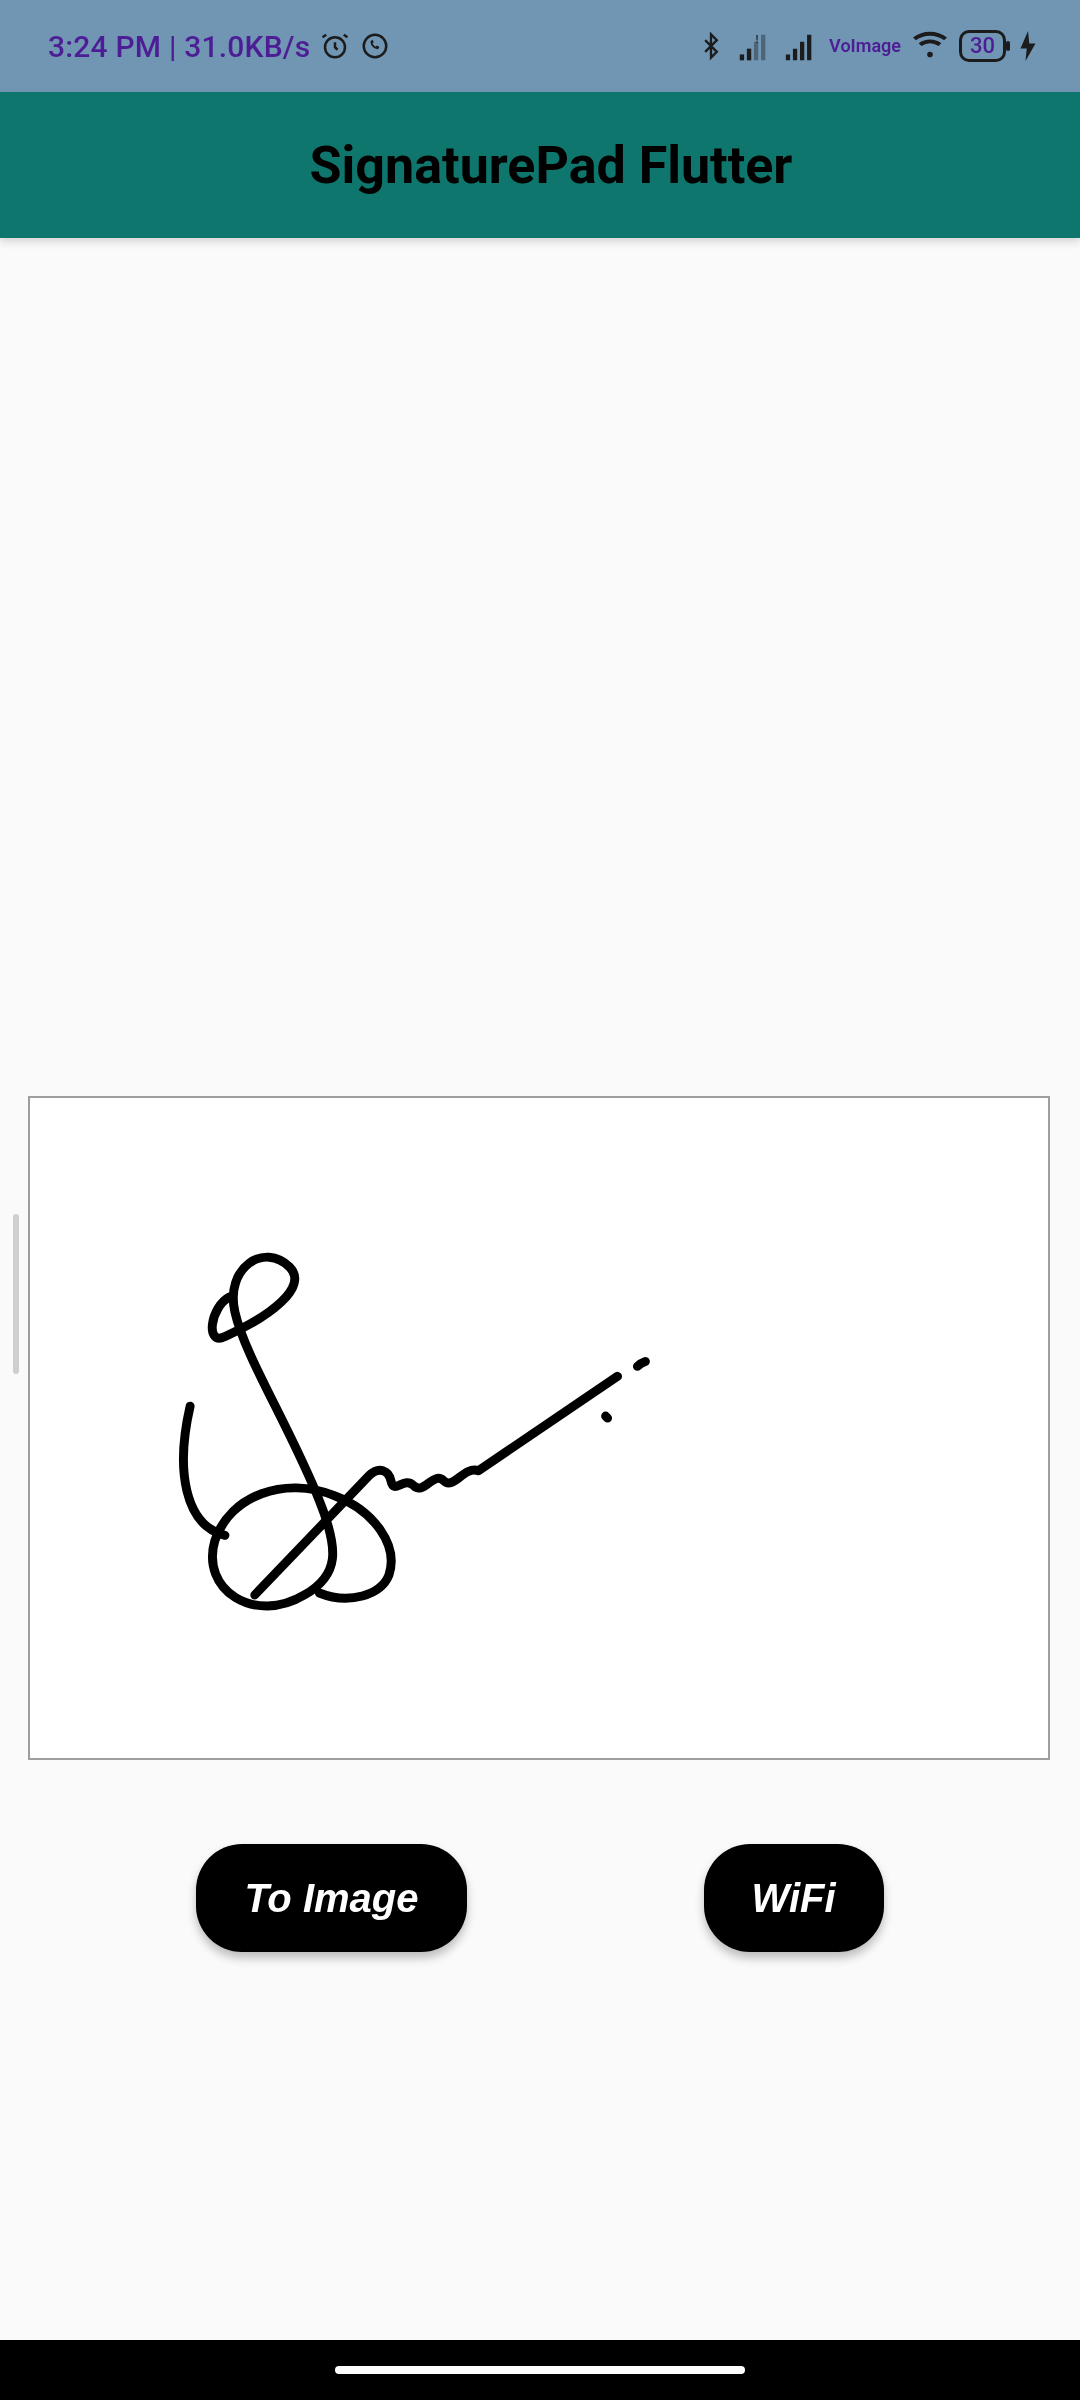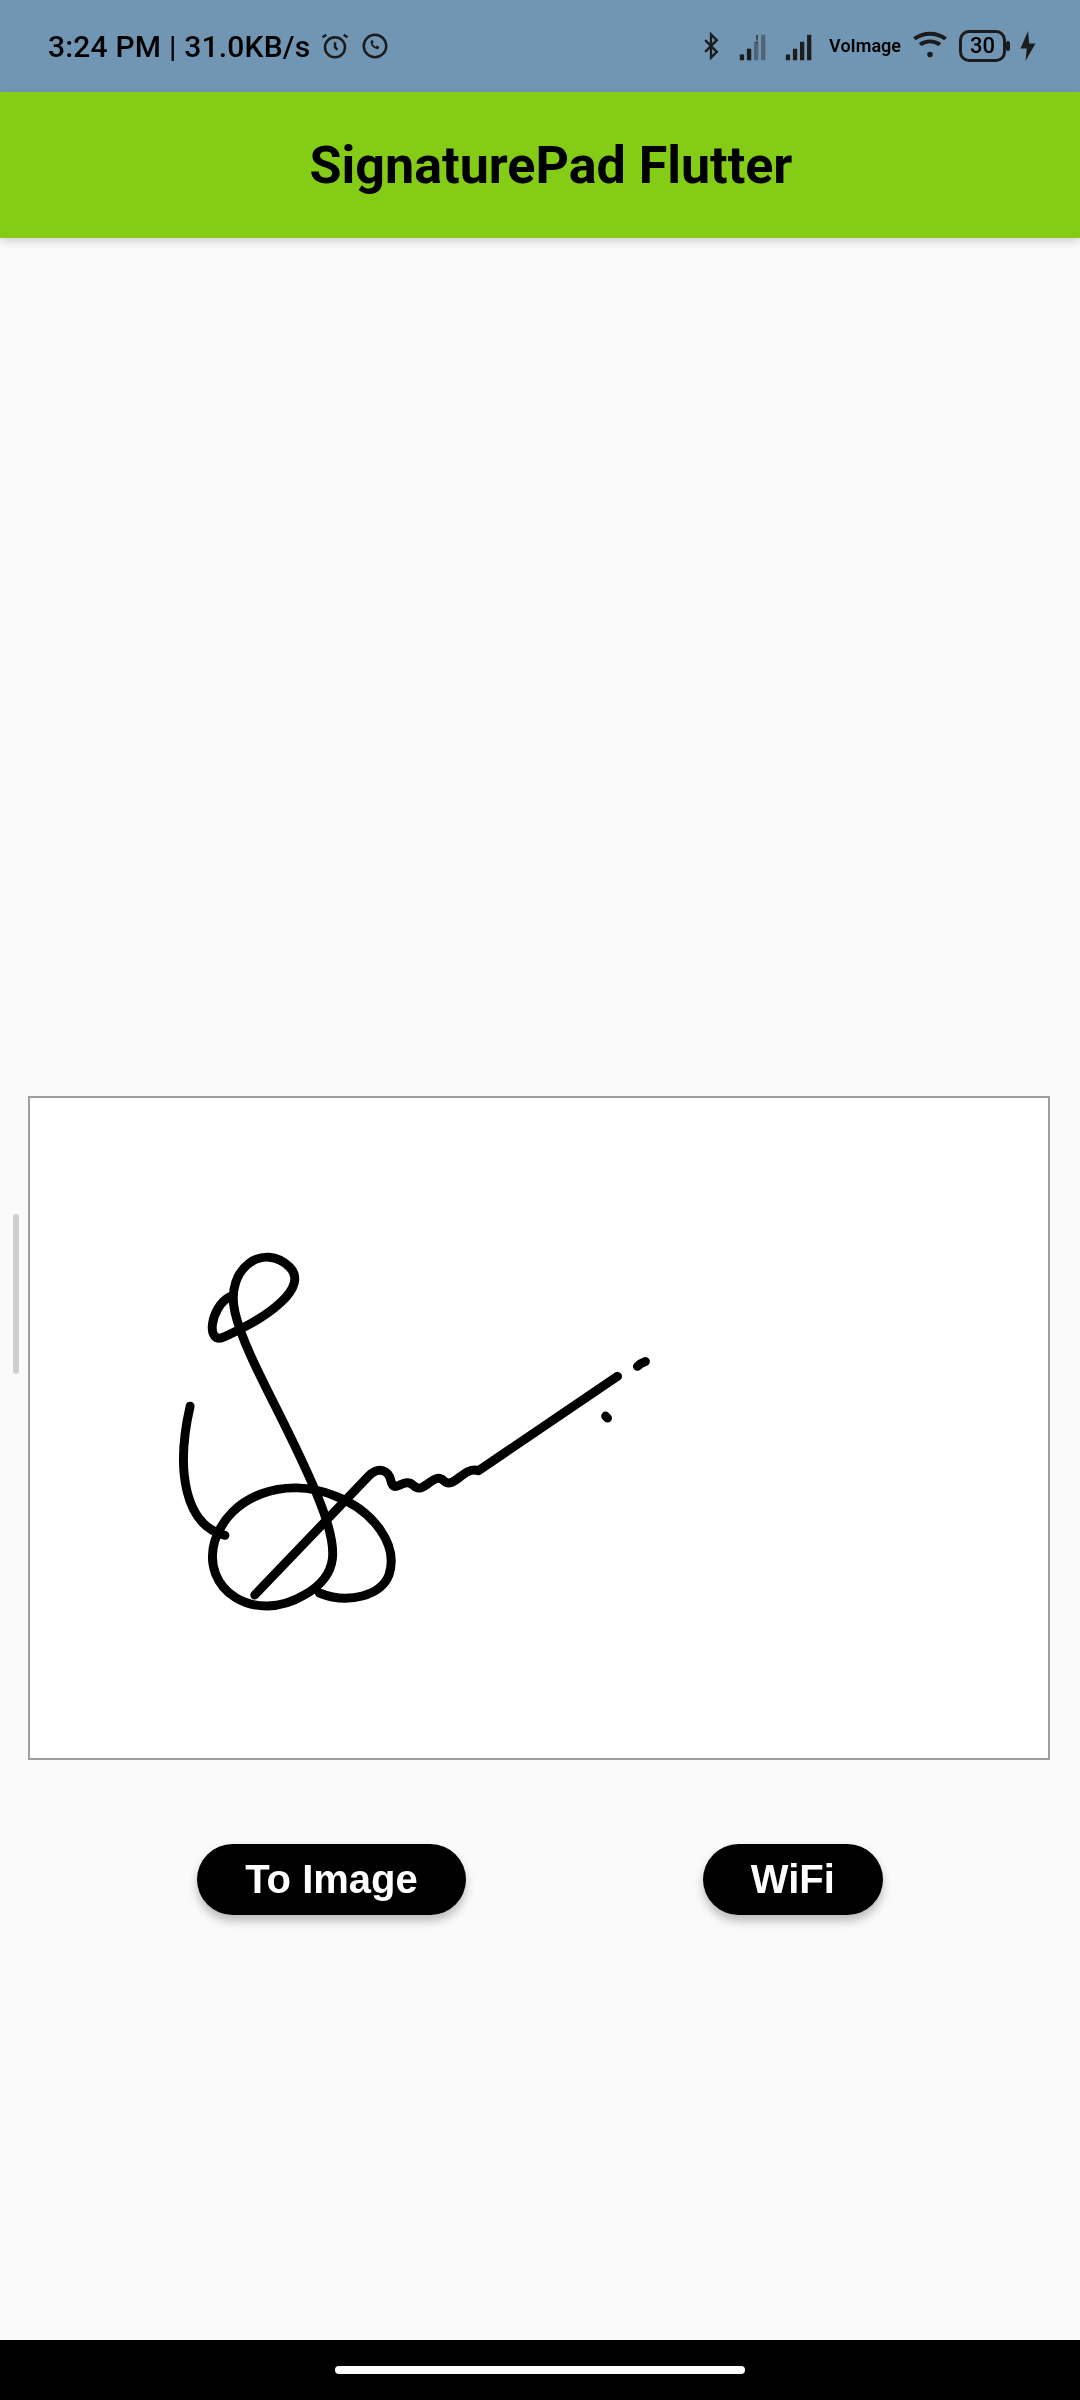--- a/index.html
+++ b/index.html
@@ -7,21 +7,21 @@
     body { background: #fafafa; position: relative; }
 
     
     .status-bar {
       height: 92px;
       background: #7196b4;
       display: flex;
       align-items: center;
       justify-content: space-between;
       padding: 0 42px 0 48px;
-      color: #000000;
+      color: #4c1d95;
       font-size: 30px;
       font-weight: 500;
     }
     .status-left { display: flex; align-items: center; gap: 10px; }
     .status-left-text { letter-spacing: 0.2px; }
     .status-right { display: flex; align-items: center; gap: 12px; }
     .ic { display: inline-flex; align-items: center; justify-content: center; }
     .battery-pill {
       border: 3px solid #1c1c1c;
       border-radius: 10px;
@@ -37,21 +37,21 @@
       top: 50%;
       transform: translateY(-50%);
       width: 4px; height: 10px;
       background: #1c1c1c;
       border-radius: 2px;
     }
 
     
     .app-bar {
       height: 146px;
-      background: #84cc16;
+      background: #0f766e;
       display: flex;
       align-items: center;
       justify-content: center;
       box-shadow: 0 4px 8px rgba(0,0,0,0.15);
       padding-left: 22px;
     }
     .app-title {
       color: #000;
       font-size: 52px;
       font-weight: 700;
@@ -88,25 +88,26 @@
       justify-content: center;
       gap: 237px;
     }
     .btn {
       background: #000;
       color: #fff;
       font-size: 40px;
       font-weight: 600;
       border: none;
       border-radius: 46px;
-      height: 71px;
+      height: 108px;
       padding: 0 48px;
       display: inline-flex; align-items: center; justify-content: center;
       box-shadow: 0 6px 10px rgba(0,0,0,0.25);
       cursor: pointer;
+      font-style: italic;
     }
 
     
     .nav-bar {
       position: absolute;
       left: 0; right: 0; bottom: 0;
       height: 60px;
       background: #000;
       display: flex; align-items: center; justify-content: center;
     }

